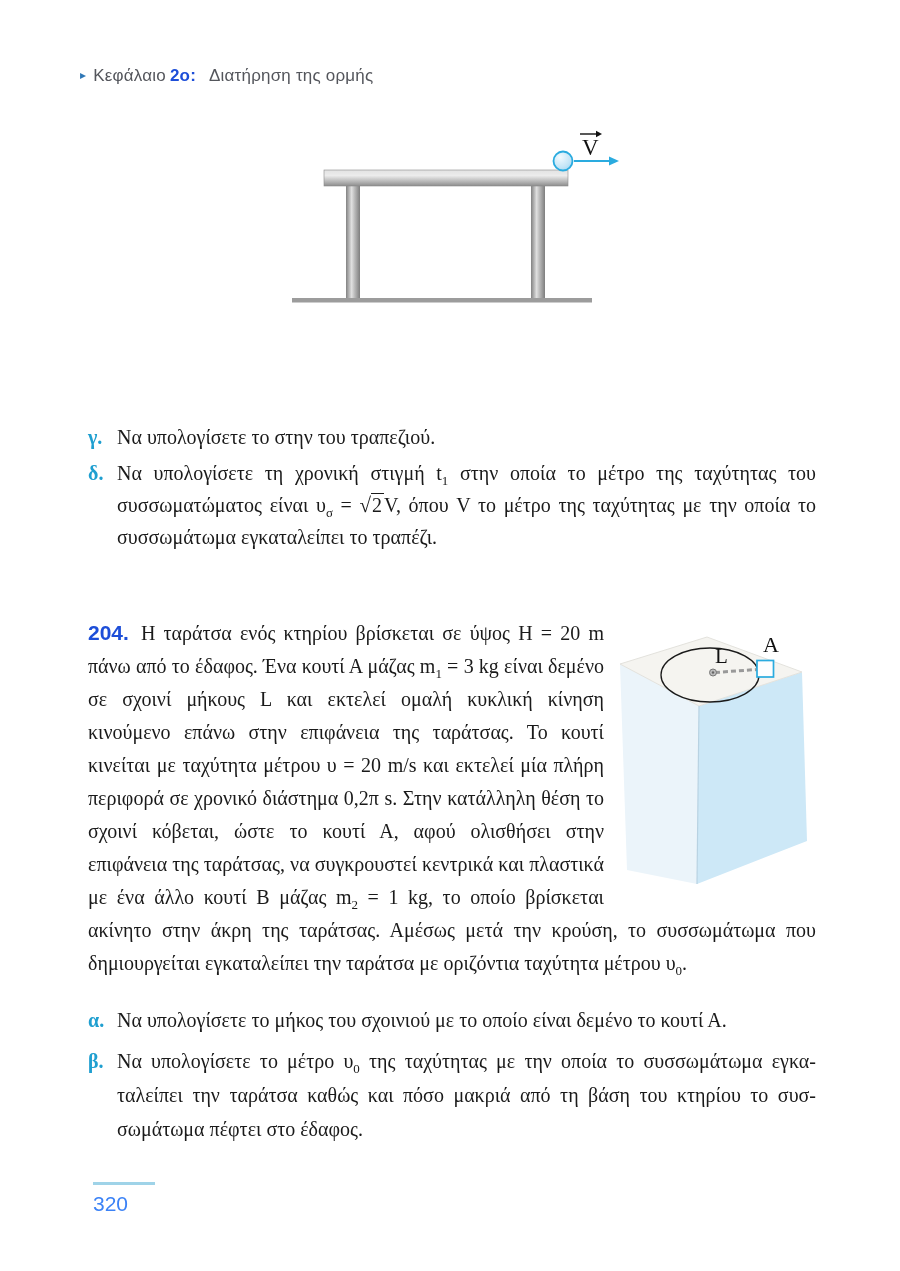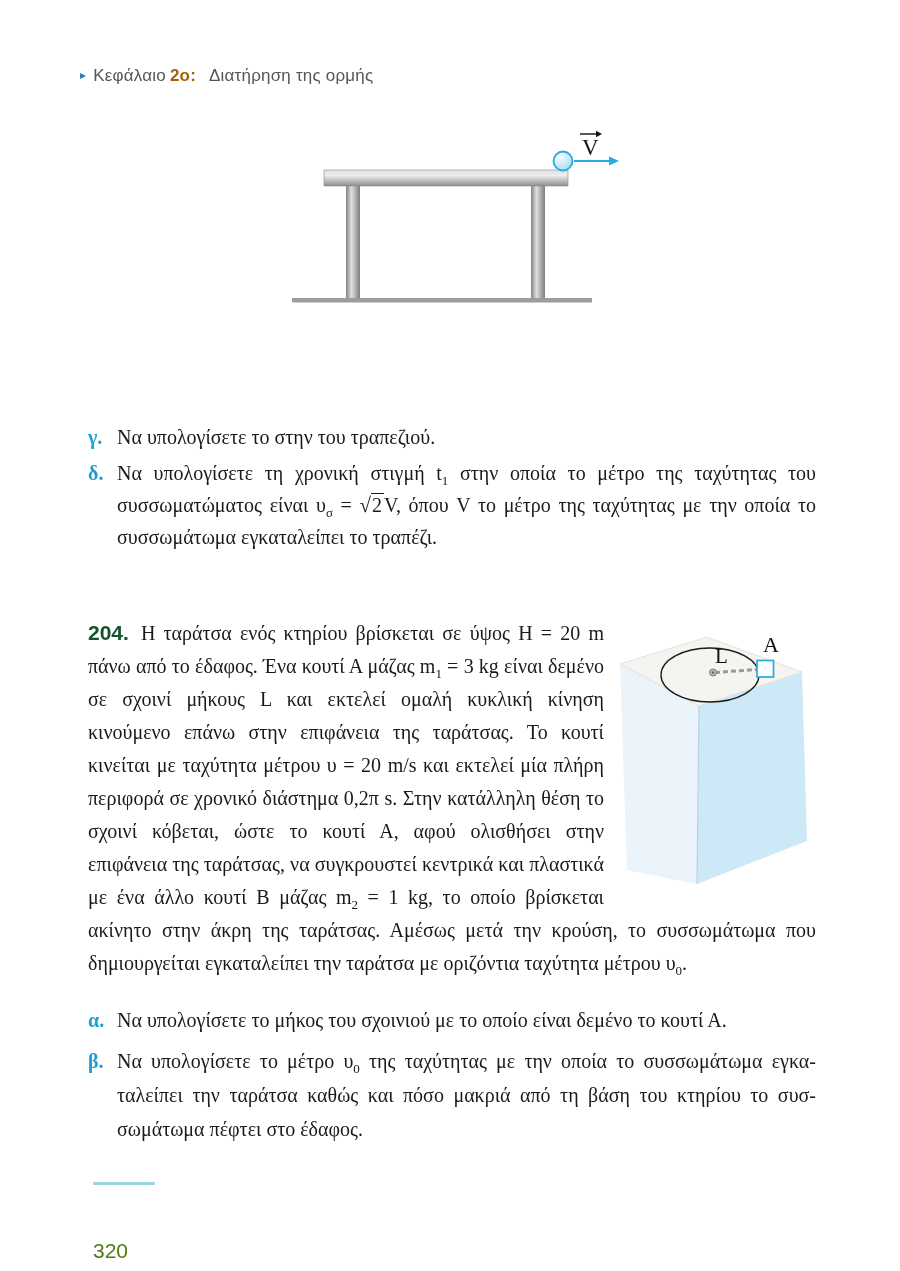--- a/index.html
+++ b/index.html
@@ -8,21 +8,21 @@
     font-family:"Liberation Serif", serif; color:#1a1a1a; overflow:hidden;
   }
 
   
   .header {
     position:absolute; top:66px; left:80px;
     font-family:"Liberation Sans", sans-serif; font-size:17px; color:#54565c;
     letter-spacing:0.2px;
   }
   .header .marker { color:#2f77b6; font-size:12px; margin-right:7px; vertical-align:2px; }
-  .header .chnum { color:#a16207; font-weight:bold; margin-left:4px; }
+  .header .chnum { color:#1d4ed8; font-weight:bold; margin-left:4px; }
   .header .title { margin-left:13px; }
 
   
   .para {
     position:absolute; left:88px; width:728px;
     font-size:20px; line-height:32px; text-align:justify;
   }
   .intro { top:319px; }
   .given { top:553px; text-align:left; }
 
@@ -47,33 +47,33 @@
   .sqrt .rad { font-size:21px; }
   .sqrt .arg { border-top:1.6px solid #1a1a1a; padding:0 2px 0 1px; }
 
   
   .problem {
     position:absolute; top:616px; left:88px; width:728px;
     font-size:20px; line-height:33px; text-align:justify;
   }
   .prob-num {
     font-family:"Liberation Sans", sans-serif; font-weight:bold;
-    color:#14532d; font-size:21px; padding-right:12px;
+    color:#1d4ed8; font-size:21px; padding-right:12px;
   }
   .fig-float { float:right; width:212px; height:295px; }
   .fig-float svg { display:block; margin:10px 0 0 7px; }
 
   
   .fig-table { position:absolute; top:126px; left:292px; width:330px; height:182px; }
 
   
   .footer-rule { position:absolute; top:1182px; left:93px; width:62px; height:2.5px; background:#9fd3e8; }
   .footer-num  {
-    position:absolute; top:1239px; left:93px;
-    font-family:"Liberation Sans", sans-serif; font-size:21px; color:#4d7c0f;
+    position:absolute; top:1192px; left:93px;
+    font-family:"Liberation Sans", sans-serif; font-size:21px; color:#3b82f6;
   }
 
   svg text.serif { font-family:"Liberation Serif", serif; fill:#111111; }
 </style>
 </head>
 <body>
 
 <div class="page">
 
   <div class="header">

